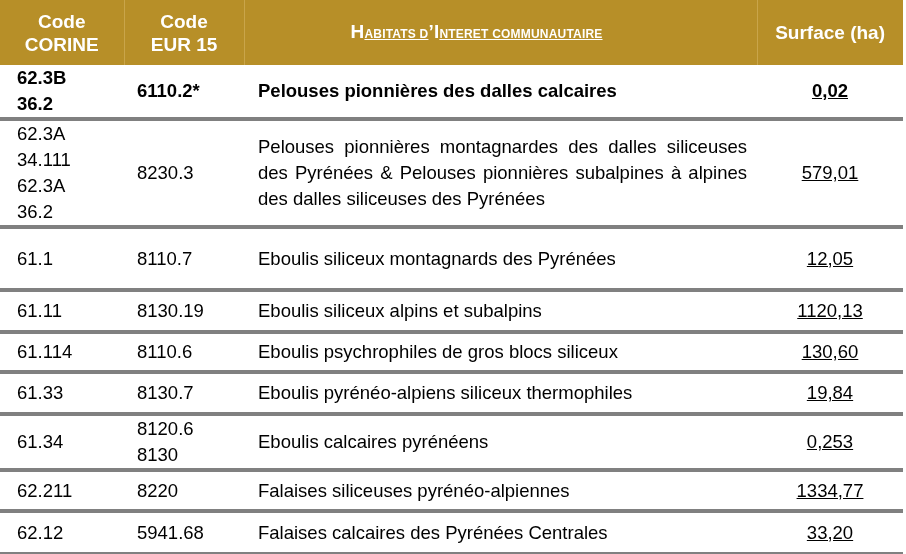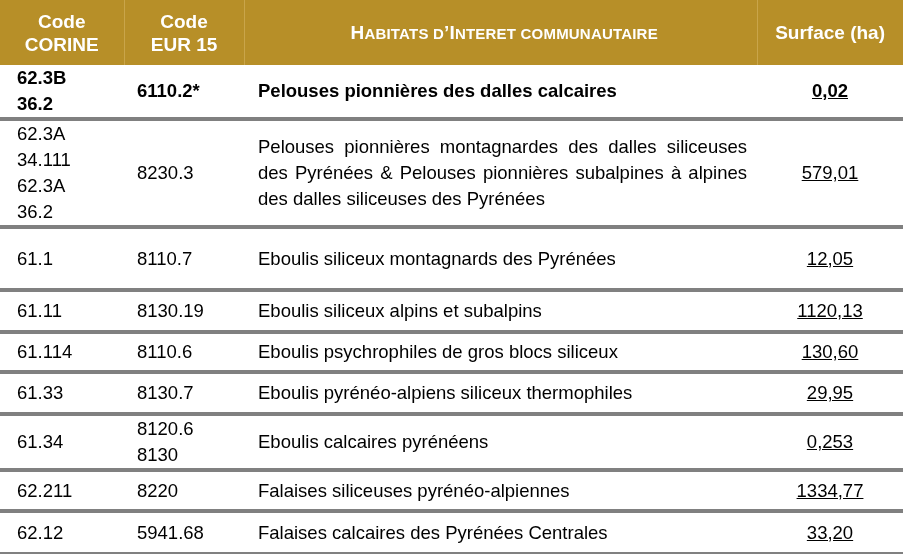--- a/index.html
+++ b/index.html
@@ -7,21 +7,21 @@
     table { border-collapse: collapse; width: 903px; table-layout: fixed; margin-left: 0; }
     col.c1 { width: 124px; } col.c2 { width: 120px; } col.c3 { width: 513px; } col.c4 { width: 146px; }
     thead th {
       background: #B78F28; color: #ffffff; font-weight: bold; font-size: 19px;
       height: 65px; padding: 0; line-height: 23px; vertical-align: middle;
       border-right: 1px solid #c9a54a;
     }
     thead th:last-child { border-right: none; }
     thead th.hab { font-size: 18px; text-align: left; padding-left: 106px; letter-spacing: 0.2px; }
     thead th.hab .big { font-size: 19px; }
-    thead th.hab .sc { font-size: 15px; }
+    thead th.hab .sc { font-size: 12px; text-decoration: underline; }
     thead th.surf { text-align: right; padding-right: 18px; }
     tbody td { font-size: 18.5px; line-height: 26px; vertical-align: middle; padding: 0; border-bottom: 4px solid #808080; }
     tbody td.corine { padding-left: 17px; }
     tbody td.eur { padding-left: 13px; }
     tbody td.hab { padding-left: 14px; padding-right: 10px; }
     tbody td.hab.just { text-align: justify; text-align-last: left; }
     tbody td.surf { text-align: center; text-decoration: underline; }
     tr.bold td { font-weight: bold; }
     .multi span { display: block; }
   </style>
@@ -105,21 +105,21 @@
         <td class="surf">130,60</td>
       </tr>
       <tr style="height: 42px;">
         <td class="corine multi">
           <span>61.33</span>
         </td>
         <td class="eur multi">
           <span>8130.7</span>
         </td>
         <td class="hab">Eboulis pyrénéo-alpiens siliceux thermophiles</td>
-        <td class="surf">29,95</td>
+        <td class="surf">19,84</td>
       </tr>
       <tr style="height: 54px;">
         <td class="corine multi">
           <span>61.34</span>
         </td>
         <td class="eur multi">
           <span>8120.6</span>
           <span>8130</span>
         </td>
         <td class="hab">Eboulis calcaires pyrénéens</td>

